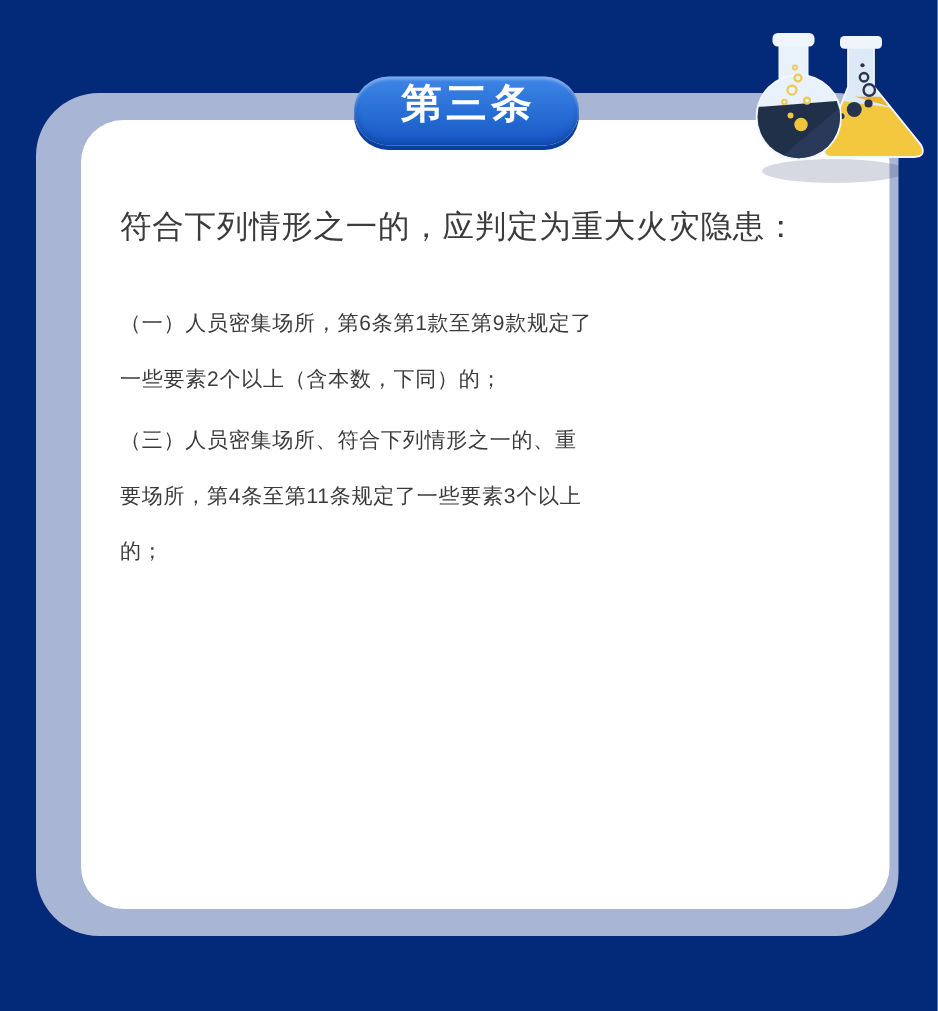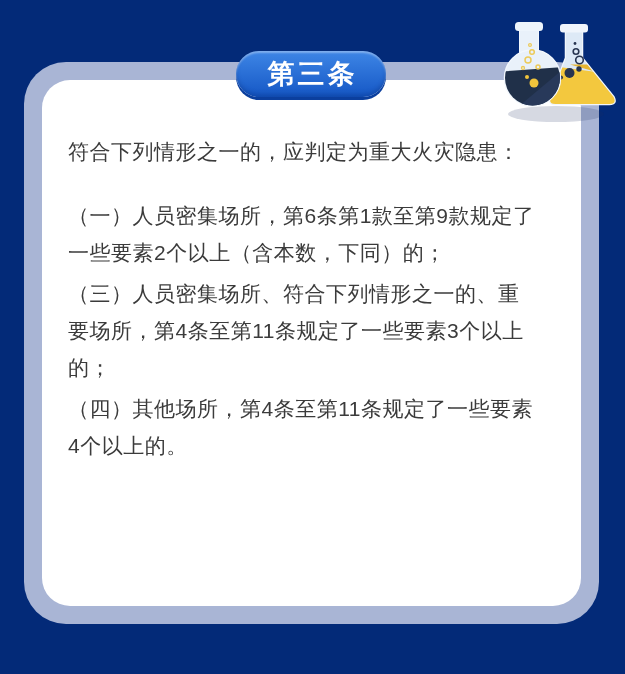--- a/index.html
+++ b/index.html
@@ -29,47 +29,48 @@
     width:575px;height:562px;
     background:var(--card-frame);
     border-radius:42px;
     padding:18px;
   }
   .card-inner{
     width:100%;height:100%;
     background:var(--card-bg);
     border-radius:28px;
     padding:53px 30px 0 26px;
+    margin-left:12px;
   }
   .intro{
     font-size:21px;
     line-height:37px;
     color:var(--text-color);
     letter-spacing:.5px;
     white-space:pre-line;
     margin:0 0 27px 0;
   }
   .clause{
-    font-size:21px;
+    font-size:14px;
     line-height:37px;
     color:var(--text-color);
     letter-spacing:.5px;
     white-space:pre-line;
     margin:0 0 4px 0;
   }
   .badge{
     position:absolute;
     left:236px;top:51px;
     width:150px;height:46px;
     border-radius:23px;
     background:linear-gradient(180deg,var(--badge-top),var(--badge-bottom));
     box-shadow:0 3px 0 var(--badge-edge),
                inset 0 2px 2px rgba(255,255,255,.35),
                inset 0 -3px 4px rgba(0,30,100,.25);
-    display:flex;align-items:center;justify-content:center;
+    display:flex;align-items:flex-start;justify-content:center;
   }
   .badge span{
     color:#ffffff;
     font-size:27px;
     font-weight:700;
     letter-spacing:3px;
     text-indent:3px;
   }
   .flasks{
     position:absolute;
@@ -83,22 +84,20 @@
 <div class="page">
 
   <div class="card">
     <div class="card-inner">
       <p class="intro">符合下列情形之一的，应判定为重大火灾隐患：</p>
       <p class="clause">（一）人员密集场所，第6条第1款至第9款规定了
 一些要素2个以上（含本数，下同）的；</p>
       <p class="clause">（三）人员密集场所、符合下列情形之一的、重
 要场所，第4条至第11条规定了一些要素3个以上
 的；</p>
-      <p class="clause">（四）其他场所，第4条至第11条规定了一些要素
-4个以上的。</p>
     </div>
   </div>
 
   <div class="badge">
     <span>第三条</span>
   </div>
 
   <svg class="flasks" viewBox="0 0 126 104" xmlns="http://www.w3.org/2000/svg" aria-hidden="true">
     <defs>
       <clipPath id="coneClip">

